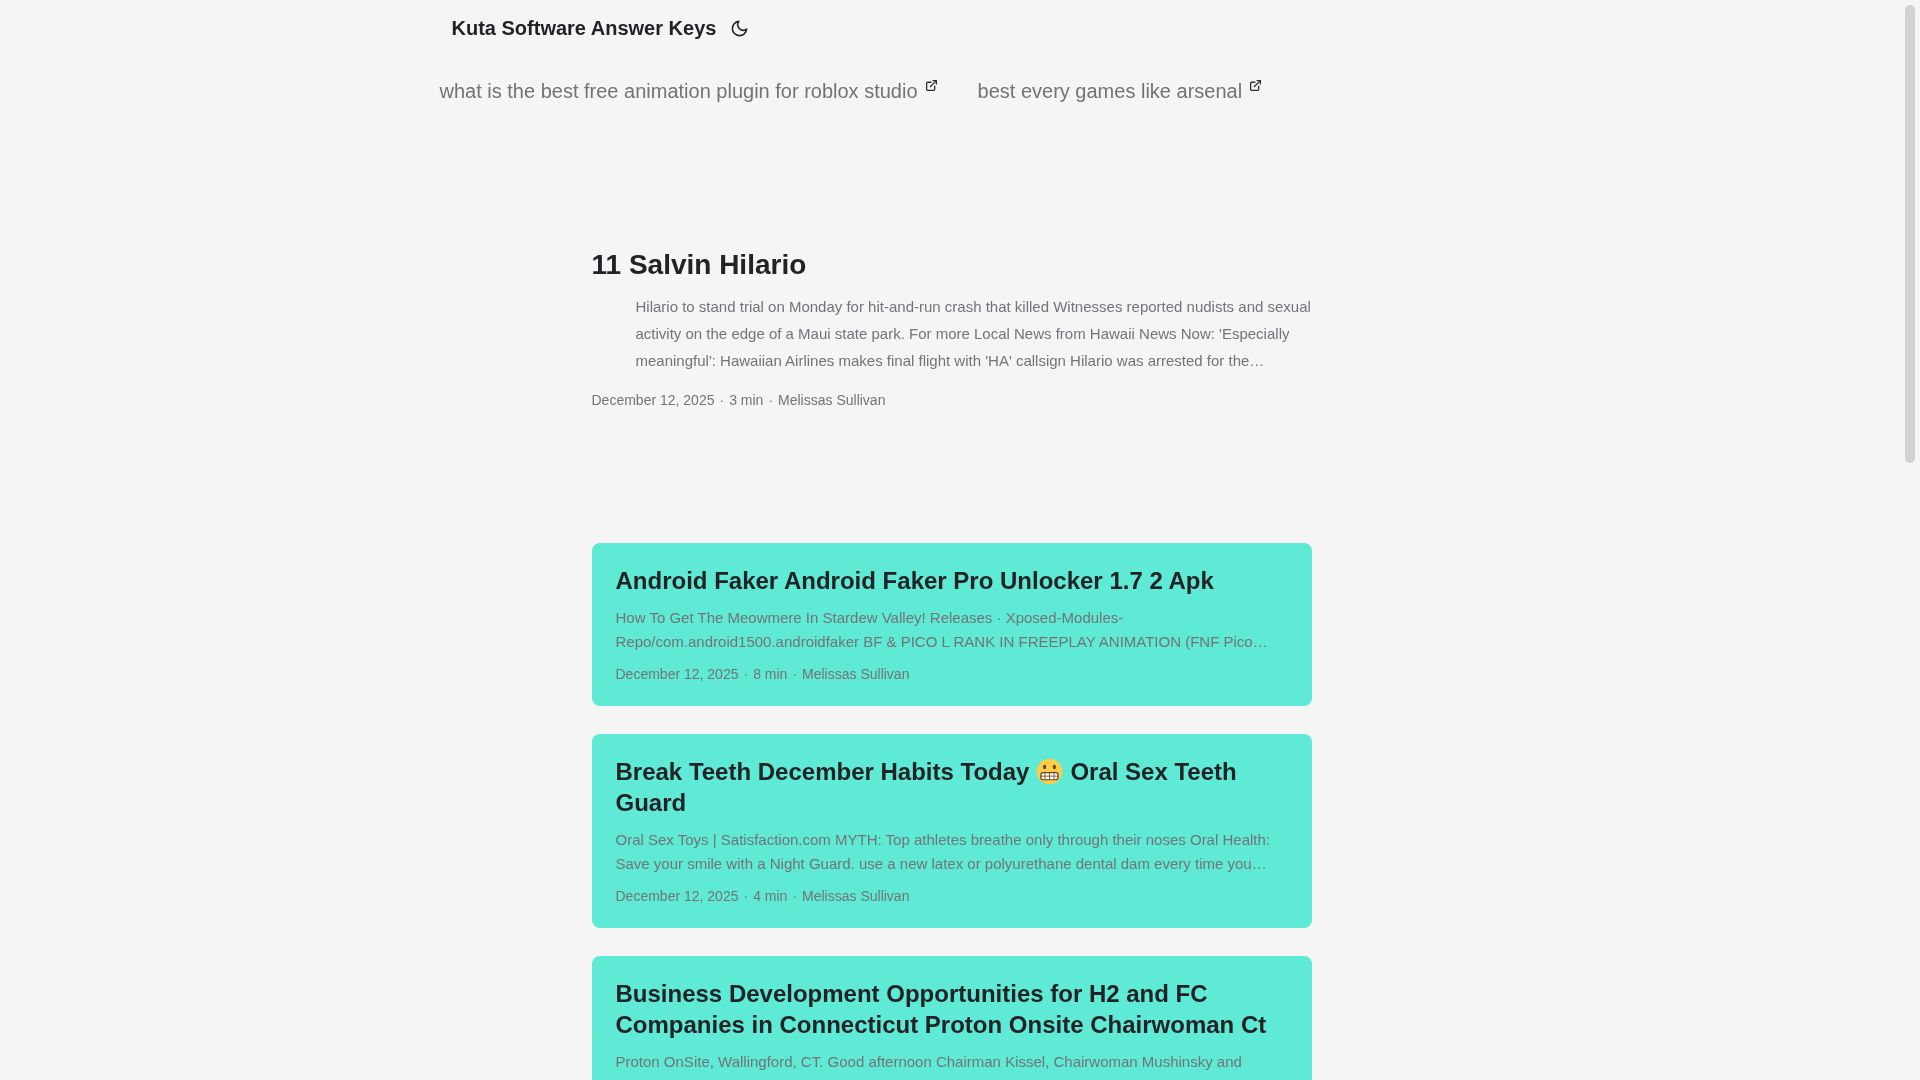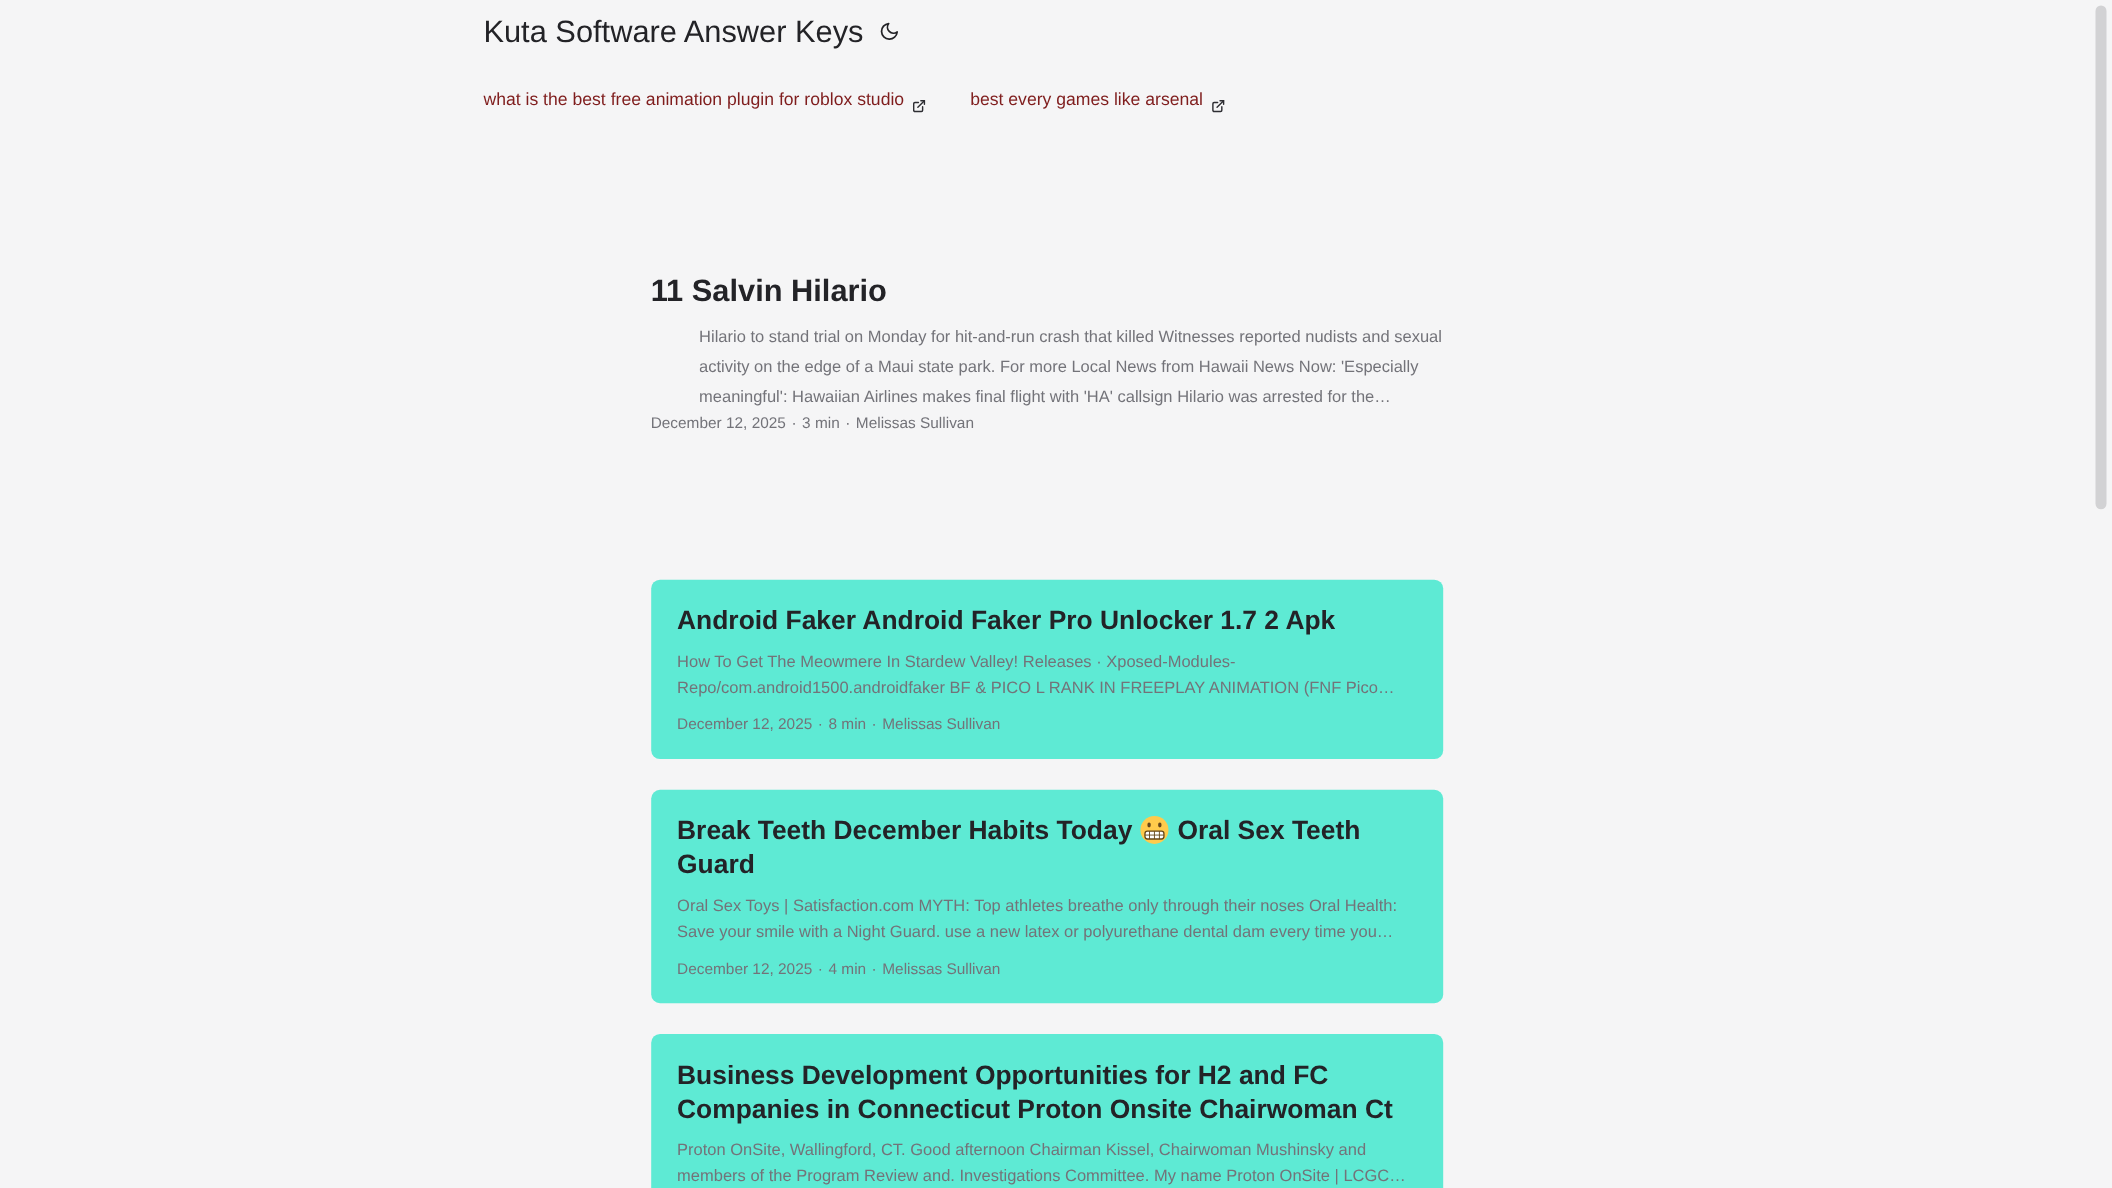--- a/index.html
+++ b/index.html
@@ -9,37 +9,37 @@
     overflow:hidden;
     position:relative;
     font-family:"Liberation Sans","DejaVu Sans",sans-serif;
     color:#232327;
   }
   .page { width:1903px; }
 
   
   .site-header { max-width:1072px; margin:0 auto; padding:12px 24px 0; }
   .title-row { display:flex; align-items:center; }
-  .site-title { font-size:28px; font-weight:400; line-height:33px; color:#232327; text-decoration:none; cursor:pointer; }
+  .site-title { font-size:20px; font-weight:700; line-height:33px; color:#232327; text-decoration:none; cursor:pointer;margin-left:12px; }
   .theme-toggle { background:none; border:none; cursor:pointer; margin-left:14px; display:inline-flex; align-items:center; color:#232327; padding:0; }
   .nav-row { margin-top:34px; display:flex; align-items:center; }
-  .nav-link { display:inline-flex; align-items:flex-end; font-size:16px; line-height:24px; color:#7f1d1d; text-decoration:none; cursor:pointer; margin-right:40px; }
+  .nav-link { display:inline-flex; align-items:flex-start; font-size:20px; line-height:24px; color:#737373; text-decoration:none; cursor:pointer; margin-right:40px; }
   .ext-icon { margin-left:7px; display:inline-flex; color:#2e2e33; }
 
   
   main { width:720px; margin:0 auto; }
 
   
   .first-entry { margin-top:146px; display:block; color:inherit; text-decoration:none; cursor:pointer; }
   .first-entry h1 { font-size:28px; font-weight:700; line-height:31px; color:#232327; }
   .entry-desc { color:#737379; }
   .first-entry .entry-desc { margin-top:13px; font-size:15px; line-height:27px;
     display:-webkit-box; -webkit-line-clamp:3; -webkit-box-orient:vertical; overflow:hidden;margin-left:44px; }
   .entry-meta { color:#737379; font-size:14px; line-height:20px; }
-  .first-entry .entry-meta { margin-top:0; }
+  .first-entry .entry-meta { margin-top:16px; }
   .meta-sep { margin:0 5px; }
 
   
   .post-card { display:block; background:#5eead4; border-radius:8px; padding:22px 24px;
     margin-top:28px; color:inherit; text-decoration:none; cursor:pointer; }
   .post-card.first-card { margin-top:133px; }
   .post-card h2 { font-size:24px; font-weight:700; line-height:31px; color:#232327; }
   .post-card .entry-desc { margin-top:10px; font-size:15px; line-height:24px;
     display:-webkit-box; -webkit-line-clamp:2; -webkit-box-orient:vertical; overflow:hidden; }
   .post-card .entry-meta { margin-top:10px; }

